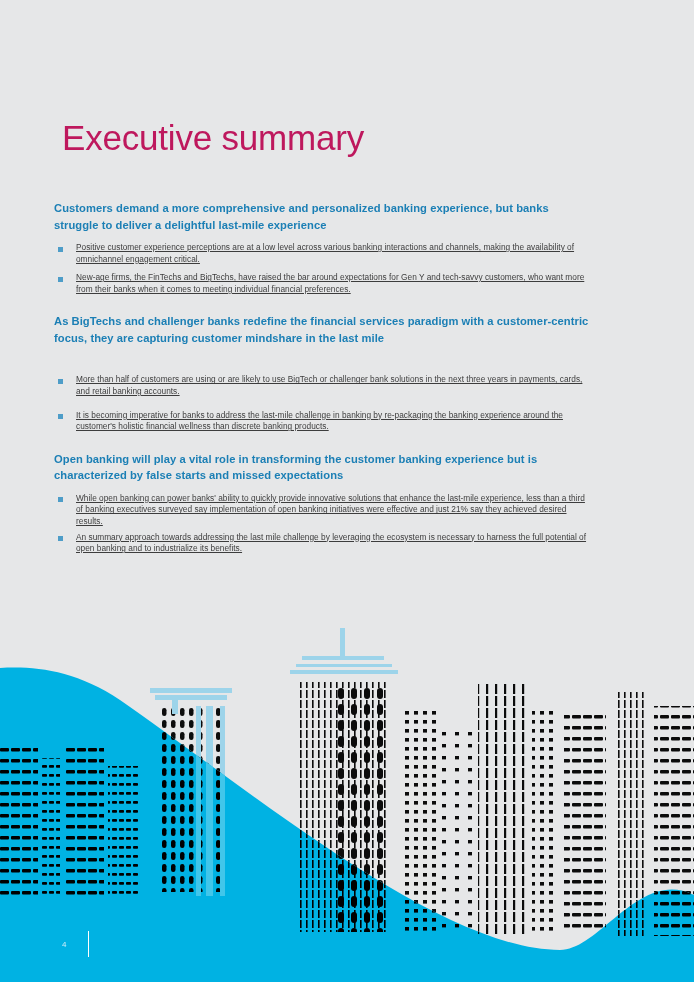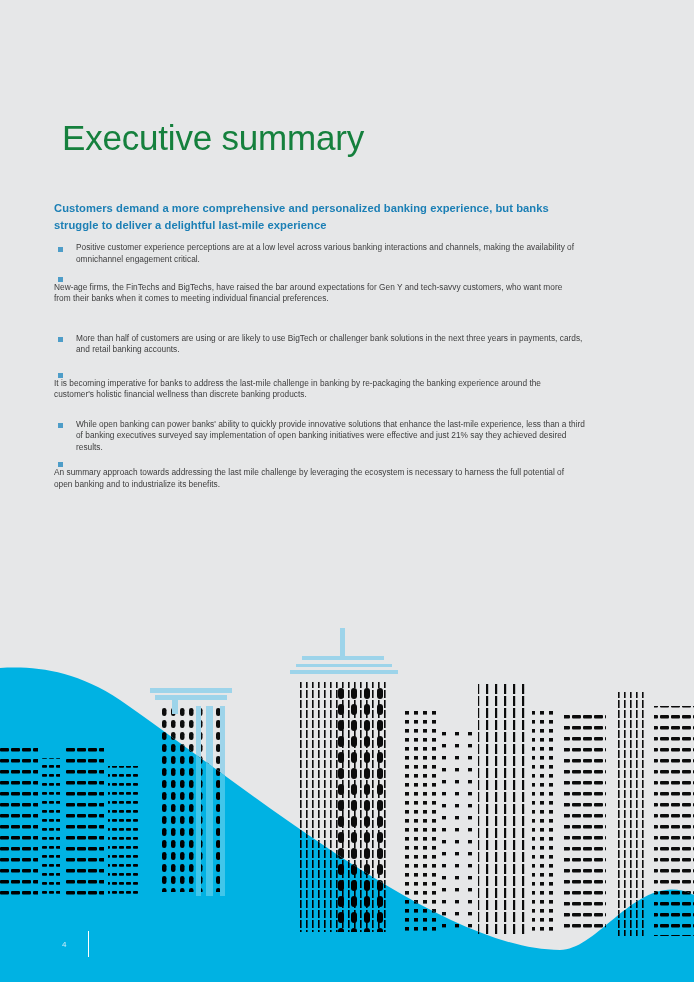--- a/index.html
+++ b/index.html
@@ -26,21 +26,21 @@
     left:0; top:0;
     width:694px; height:982px;
     z-index:2;
   }
 
   .page-title {
     position:absolute;
     left:62px; top:118px;
     font-size:35px;
     font-weight:400;
-    color:#15803d;
+    color:#be185d;
     letter-spacing:-0.2px;
     white-space:nowrap;
   }
 
   .sections { position:absolute; left:54px; top:200px; width:540px; }
 
   .section { margin-bottom:14px; }
 
   .section-heading {
     font-size:11.2px;
@@ -52,37 +52,38 @@
     max-width:535px;
   }
 
   .bullets { list-style:none; }
 
   .bullet-row {
     display:flex;
     align-items:flex-start;
     margin-bottom:7px;
   }
-  .bullet-row:last-child { margin-bottom:0;flex-direction:column; }
+  .bullet-row:last-child { margin-bottom:0; }
 
   .bullet-marker {
     flex:0 0 auto;
     width:5px; height:5px;
     background:#4E9DC8;
     margin-top:4.5px;
     margin-right:13px;
     margin-left:4px;
   }
 
   .bullet-text {
     font-size:8.3px;
     line-height:11.6px;
     color:#3D3D3D;
     max-width:515px;
     letter-spacing:0.01px;
+    text-decoration:underline;
   }
 
   .page-number-wrap {
     position:absolute;
     left:62px; top:930px;
     display:flex;
     align-items:center;
     height:30px;
   }
   .page-number {
@@ -257,33 +258,35 @@
           <span class="bullet-text">Positive customer experience perceptions are at a low level across various banking interactions and channels, making the availability of omnichannel engagement critical.</span>
         </div>
         <div class="bullet-row">
           <span class="bullet-marker"></span>
           <span class="bullet-text">New-age firms, the FinTechs and BigTechs, have raised the bar around expectations for Gen Y and tech-savvy customers, who want more from their banks when it comes to meeting individual financial preferences.</span>
         </div>
       </div>
     </div>
 
     <div class="section" style="margin-top:18px;">
+      <div class="section-heading">As BigTechs and challenger banks redefine the financial services paradigm with a customer-centric focus, they are capturing customer mindshare in the last mile</div>
       <div class="bullets">
         <div class="bullet-row" style="margin-bottom:12px;margin-top:28px;">
           <span class="bullet-marker"></span>
           <span class="bullet-text">More than half of customers are using or are likely to use BigTech or challenger bank solutions in the next three years in payments, cards, and retail banking accounts.</span>
         </div>
         <div class="bullet-row">
           <span class="bullet-marker"></span>
           <span class="bullet-text">It is becoming imperative for banks to address the last-mile challenge in banking by re-packaging the banking experience around the customer's holistic financial wellness than discrete banking products.</span>
         </div>
       </div>
     </div>
 
     <div class="section" style="margin-top:18px;">
+      <div class="section-heading">Open banking will play a vital role in transforming the customer banking experience but is characterized by false starts and missed expectations</div>
       <div class="bullets">
         <div class="bullet-row" style="margin-bottom:4px;">
           <span class="bullet-marker"></span>
           <span class="bullet-text">While open banking can power banks' ability to quickly provide innovative solutions that enhance the last-mile experience, less than a third of banking executives surveyed say implementation of open banking initiatives were effective and just 21% say they achieved desired results.</span>
         </div>
         <div class="bullet-row">
           <span class="bullet-marker"></span>
           <span class="bullet-text">An summary approach towards addressing the last mile challenge by leveraging the ecosystem is necessary to harness the full potential of open banking and to industrialize its benefits.</span>
         </div>
       </div>

